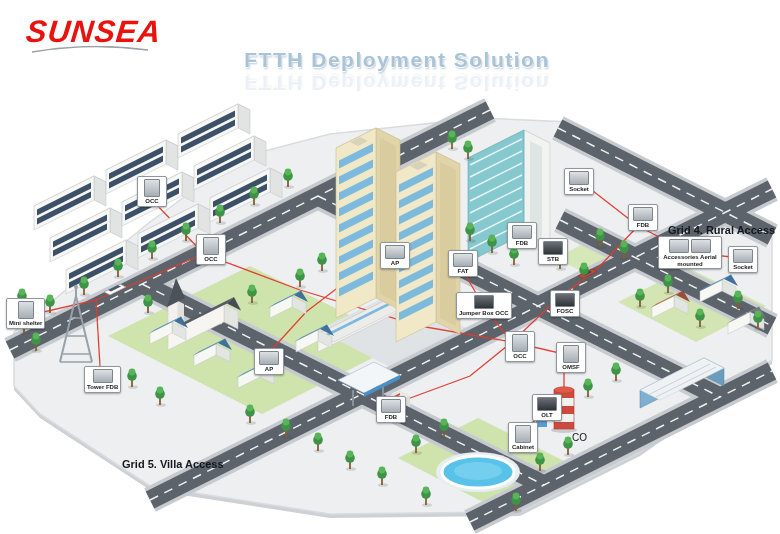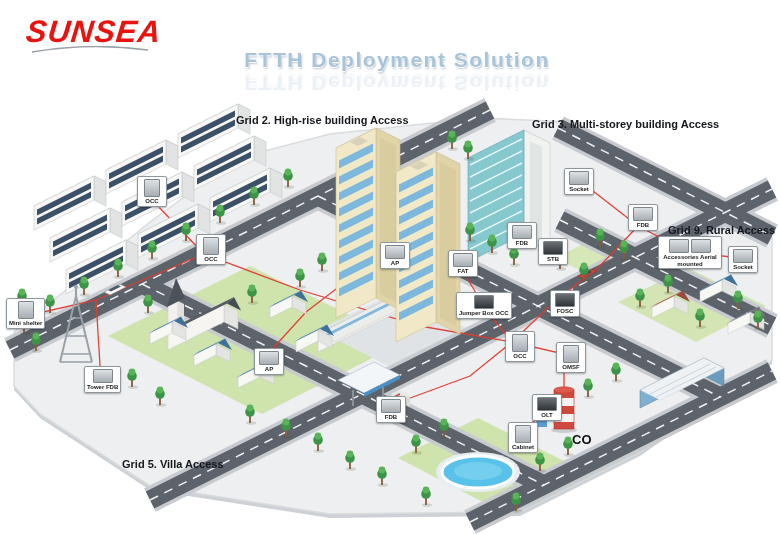--- a/index.html
+++ b/index.html
@@ -26,21 +26,21 @@
         display:flex;flex-direction:column;align-items:center;gap:1px;min-width:24px;}
   .callout .img{width:18px;height:12px;border:1px solid #7d858c;border-radius:1px;
         background:linear-gradient(#dde1e4,#a7aeb4);}
   .callout .imgrow{display:flex;gap:2px;}
   .callout .lbl{font-size:6px;font-weight:bold;line-height:1.1;color:#1a1a1a;
         text-align:center;max-width:58px;}
   .callout.wide{min-width:56px;}
   .callout.dark .img{background:linear-gradient(#6a7076,#2f3438);}
   .callout.tall .img{height:16px;width:14px;}
 
-  .co-label{position:absolute;z-index:8;font-weight:bold;font-size:13px;color:#111;}
+  .co-label{position:absolute;z-index:8;font-weight:normal;font-size:10px;color:#111;}
 </style>
 </head>
 <body>
 
 <div class="stage">
 
   <svg class="scene" width="780" height="534" viewBox="0 0 780 534">
 
     <defs>
       <g id="tree">
@@ -288,23 +288,21 @@
   <div class="logo">
     <span>SUNSEA</span>
   </div>
   <svg class="logo-swoosh" width="120" height="8">
     <path d="M2,6 Q60,-4 118,4" fill="none" stroke="#9aa0a6" stroke-width="1.4"></path>
   </svg>
 
   <div class="title">FTTH Deployment Solution</div>
   <div class="title-refl">FTTH Deployment Solution</div>
 
-  <div class="grid-label" style="left:236px;top:114px">Grid 2. High-rise building Access</div>
-  <div class="grid-label" style="left:532px;top:118px">Grid 3. Multi-storey building Access</div>
-  <div class="grid-label" style="left:668px;top:224px">Grid 9. Rural Access</div>
+  <div class="grid-label" style="left:668px;top:224px">Grid 4. Rural Access</div>
   <div class="grid-label" style="left:122px;top:458px">Grid 5. Villa Access</div>
 
   <div class="callout tall" style="left:137px;top:176px">
     <span class="img"></span>
     <span class="lbl">OCC</span>
   </div>
   <div class="callout tall" style="left:196px;top:234px">
     <span class="img"></span>
     <span class="lbl">OCC</span>
   </div>

